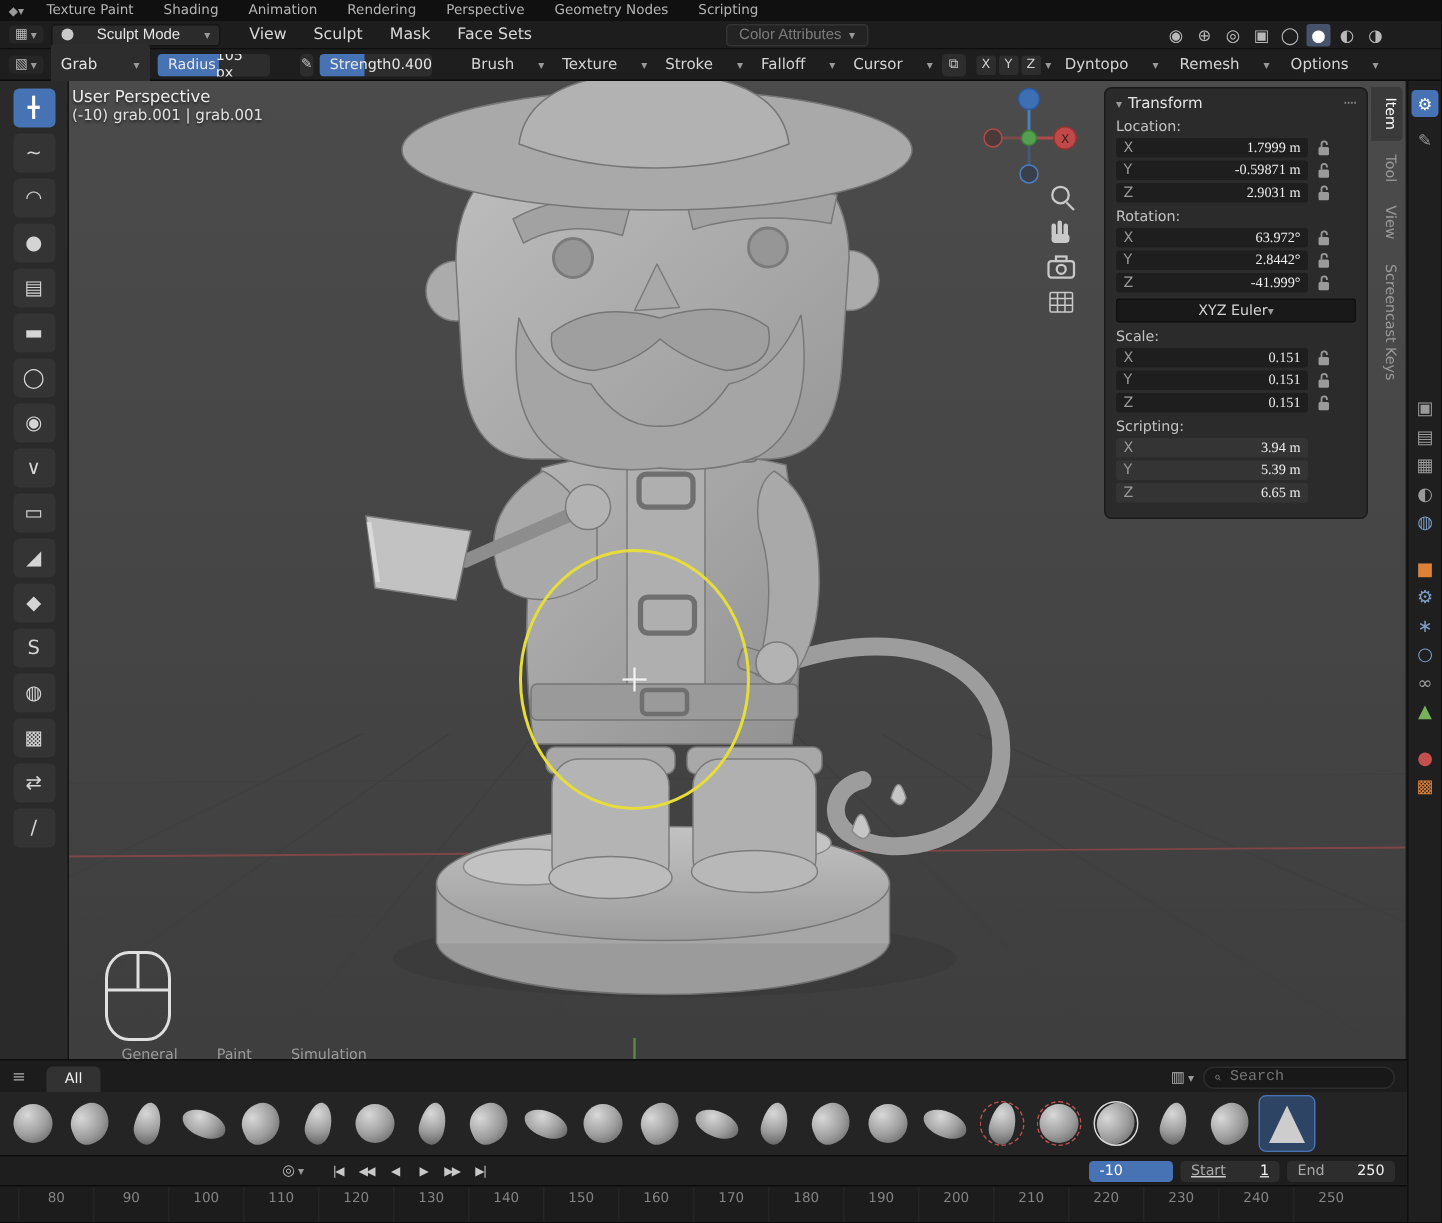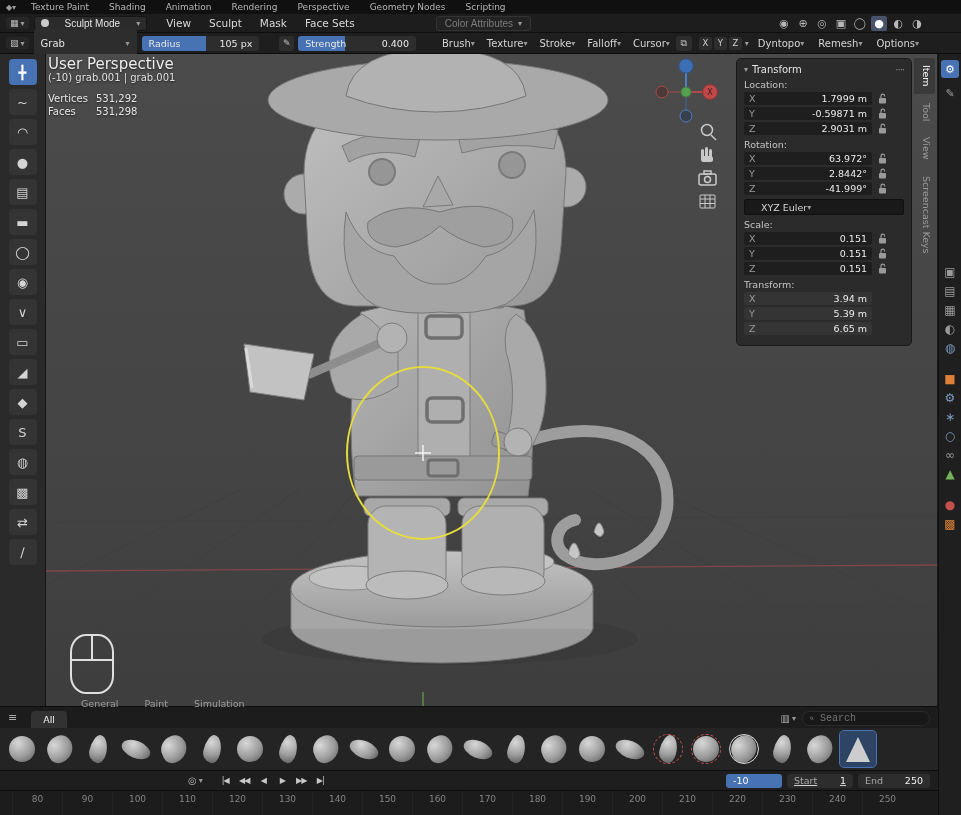--- a/index.html
+++ b/index.html
@@ -12,68 +12,68 @@
   .ws-tabs{display:flex;gap:2px;}
   .ws-tab{font-size:9px;color:#b5b5b5;padding:0 9px;height:14px;line-height:14px;white-space:nowrap;}
   
   .menubar{position:absolute;left:0;top:14px;width:961px;height:19px;background:#1d1d1d;display:flex;align-items:center;box-sizing:border-box;padding:0 6px;border-bottom:1px solid #0e0e0e;}
   .editor-btn{display:flex;align-items:center;gap:2px;color:#bbb;background:#262626;border-radius:3px;padding:1px 4px;margin-right:5px;font-size:9px;}
   .mode-select{display:flex;align-items:center;gap:16px;background:#2b2b2b;border:1px solid #151515;border-radius:3px;color:#e4e4e4;font-size:10px;padding:0 6px;height:15px;}
   .mode-dot{width:8px;height:8px;border-radius:50%;background:#c9c9c9;}
   .caret{font-size:8px;color:#999;}
   .menus{display:flex;margin-left:10px;}
   .menu-item{color:#d8d8d8;font-size:10.5px;padding:0 9px;line-height:19px;}
-  .color-attrs{margin-left:72px;display:flex;align-items:center;gap:5px;background:#232323;border:1px solid #333;border-radius:3px;color:#7c7c7c;font-size:10px;padding:0 8px;height:15px;}
+  .color-attrs{margin-left:120px;display:flex;align-items:center;gap:5px;background:#232323;border:1px solid #333;border-radius:3px;color:#7c7c7c;font-size:10px;padding:0 8px;height:15px;}
   .hdr-icons{margin-left:auto;display:flex;align-items:center;gap:3px;padding-right:30px;}
   .hdr-icon{color:#b8b8b8;font-size:11px;width:16px;height:15px;display:flex;align-items:center;justify-content:center;border-radius:2px;}
   .hdr-icon.active{background:#47526b;color:#fff;}
   
   .toolrow{position:absolute;left:0;top:33px;width:961px;height:21px;background:#1e1e1e;display:flex;align-items:center;box-sizing:border-box;padding:0 6px;border-bottom:1px solid #0c0c0c;}
   .tool-dd{display:flex;align-items:center;gap:4px;background:#2d2d2d;border-radius:3px;height:29px;padding:0 7px;font-size:10px;color:#e2e2e2;margin-right:5px;}
   .tool-dd.wide{width:96px;justify-content:space-between;}
   .slider{position:relative;background:#2d2d2d;border-radius:3px;height:15px;display:flex;align-items:center;justify-content:space-between;padding:0 7px;font-size:9.5px;color:#e8e8e8;margin-right:20px;overflow:hidden;}
   .slider .fill{position:absolute;left:0;top:0;bottom:0;background:var(--accent);}
   .slider span{position:relative;z-index:1;}
   .slider.radius{width:112px;}
   .slider.strength{width:112px;}
   .fill-55{width:55%;}
   .fill-40{width:40%;}
   .mini-btn{width:16px;height:15px;background:#2d2d2d;border-radius:3px;display:flex;align-items:center;justify-content:center;color:#c5c5c5;font-size:9px;margin-right:4px;}
-  .flat-dd{display:flex;align-items:center;gap:0;height:15px;padding:0 6px;font-size:10px;color:#d5d5d5;border-radius:3px;}
+  .flat-dd{display:flex;align-items:center;gap:16px;height:15px;padding:0 6px;font-size:10px;color:#d5d5d5;border-radius:3px;}
   .tool-right{margin-left:auto;display:flex;align-items:center;gap:3px;padding-right:30px;}
   .axis-btn{width:13px;height:13px;background:#2d2d2d;border-radius:2px;color:#cfcfcf;font-size:8.5px;display:flex;align-items:center;justify-content:center;}
   
   .lefttools{position:absolute;left:0;top:54px;width:46px;height:652px;background:#2a2a2a;border-right:1px solid #141414;display:flex;flex-direction:column;align-items:center;padding-top:5px;box-sizing:border-box;gap:4px;}
   .tool-slot{width:28px;height:26px;border-radius:4px;display:flex;align-items:center;justify-content:center;color:#d4d4d4;font-size:13px;background:#343434;}
   .tool-slot.active{background:var(--accent);color:#fff;}
   
   .viewport{position:absolute;left:46px;top:54px;width:891px;height:652px;background:linear-gradient(#4b4b4b,#454545 55%,#3e3e3e);overflow:hidden;}
   .vp-overlay{position:absolute;left:2px;top:4px;color:#ececec;text-shadow:0 1px 2px rgba(0,0,0,.6);line-height:13px;}
-  .vp-line1{font-size:15px;}
+  .vp-line1{font-size:11px;}
   .vp-line2{font-size:10px;color:#e0e0e0;}
   .vp-stats{margin-top:8px;font-size:10px;}
   .vp-stat{display:flex;}
   .vp-stat .lbl{width:48px;color:#e6e6e6;}
   .vp-stat .val{color:#e6e6e6;}
   
   .mouse{position:absolute;left:24px;top:580px;width:40px;height:56px;border:2px solid #e8e8e8;border-radius:16px/18px;opacity:.95;}
   .mouse .vline{position:absolute;left:50%;top:0;width:2px;height:23px;background:#e8e8e8;transform:translateX(-1px);}
   .mouse .hline{position:absolute;left:0;right:0;top:23px;height:2px;background:#e8e8e8;}
   
   .npanel{position:absolute;left:736px;top:58px;width:176px;background:rgba(42,42,42,.96);border:1px solid #1a1a1a;border-radius:5px;padding:5px 7px 8px;box-sizing:border-box;font-size:9.5px;}
   .panel-head{display:flex;align-items:center;gap:4px;color:#e4e4e4;font-size:10px;margin-bottom:4px;}
   .panel-dots{margin-left:auto;color:#8a8a8a;letter-spacing:-1px;}
   .prop-label{color:#c3c3c3;margin:4px 0 2px;}
   .prop-row{display:flex;align-items:center;margin-bottom:2px;}
   .field{flex:0 0 128px;display:flex;justify-content:space-between;align-items:center;background:#1e1e1e;border-radius:2px;height:13px;padding:0 5px;box-sizing:border-box;}
   .field .axis{color:#9a9a9a;}
-  .field .val{color:#ececec;}
+  .field .val{color:#ececec;font-family:Liberation Serif, serif;}
   .dim .field{background:#343434;}
   .lock-btn{margin-left:6px;display:flex;align-items:center;}
-  .euler{display:flex;justify-content:flex-start;align-items:center;background:#191919;border:1px solid #101010;border-radius:2px;height:14px;padding:0 16px;color:#d5d5d5;margin:4px 0 2px;}
+  .euler{display:flex;justify-content:center;align-items:center;background:#191919;border:1px solid #101010;border-radius:2px;height:14px;padding:0 16px;color:#d5d5d5;margin:4px 0 2px;}
   
   .side-tabs{position:absolute;left:914px;top:58px;width:21px;display:flex;flex-direction:column;gap:2px;}
   .side-tab{writing-mode:vertical-rl;text-orientation:mixed;font-size:9.5px;color:#9a9a9a;padding:7px 3px;border-radius:0 3px 3px 0;white-space:nowrap;}
   .side-tab.active{background:#3a3a3a;color:#fff;}
   
   .props-col{position:absolute;left:938px;top:54px;width:23px;height:761px;background:#1f1f1f;border-left:1px solid #101010;display:flex;flex-direction:column;align-items:center;padding-top:6px;box-sizing:border-box;}
   .ptab-top{width:18px;height:18px;border-radius:3px;display:flex;align-items:center;justify-content:center;font-size:11px;color:#fff;background:var(--accent);margin-bottom:6px;}
   .ptab-top2{width:18px;height:18px;display:flex;align-items:center;justify-content:center;font-size:11px;color:#9a9a9a;margin-bottom:4px;}
   .props-tabs{margin-top:160px;display:flex;flex-direction:column;align-items:center;gap:7px;}
   .ptab{font-size:12px;line-height:1;color:var(--c,#9a9a9a);}
@@ -391,31 +391,20 @@
           <line x1="664" y1="141" x2="664" y2="154"></line>
             <line x1="654" y1="145" x2="669" y2="145"></line>
             <line x1="654" y1="149.5" x2="669" y2="149.5"></line>
         </g>
       </g>
     </svg>
 
     <div class="vp-overlay">
       <div class="vp-line1">User Perspective</div>
       <div class="vp-line2">(-10) grab.001 | grab.001</div>
-      <div class="vp-stats">
-
-      <div class="vp-stat">
-          <span class="lbl">Vertices</span>
-          <span class="val">531,292</span>
-        </div>
-          <div class="vp-stat">
-          <span class="lbl">Faces</span>
-          <span class="val">531,298</span>
-        </div>
-        </div>
     </div>
 
     <div class="mouse">
       <div class="vline"></div>
         <div class="hline"></div>
     </div>
   </div>
 
   <aside class="npanel">
     <div class="panel-head">
@@ -545,21 +534,21 @@
         </div>
         <span class="lock-btn">
           <svg width="9" height="11" viewBox="0 0 9 11">
               <rect x="1" y="5" width="7" height="5.5" rx="1" fill="#9a9a9a"></rect>
               <path d="M3 5 V3 a1.8 1.8 0 0 1 3.6 0 V3.6" fill="none" stroke="#9a9a9a" stroke-width="1.2"></path>
             </svg>
         </span>
       </div>
       </div>
 
-    <div class="prop-label">Transform:</div>
+    <div class="prop-label">Scripting:</div>
     <div class="dim">
 
     <div class="prop-row">
         <div class="field">
           <span class="axis">X</span>
             <span class="val">3.94 m</span>
         </div>
       </div>
         <div class="prop-row">
         <div class="field">

